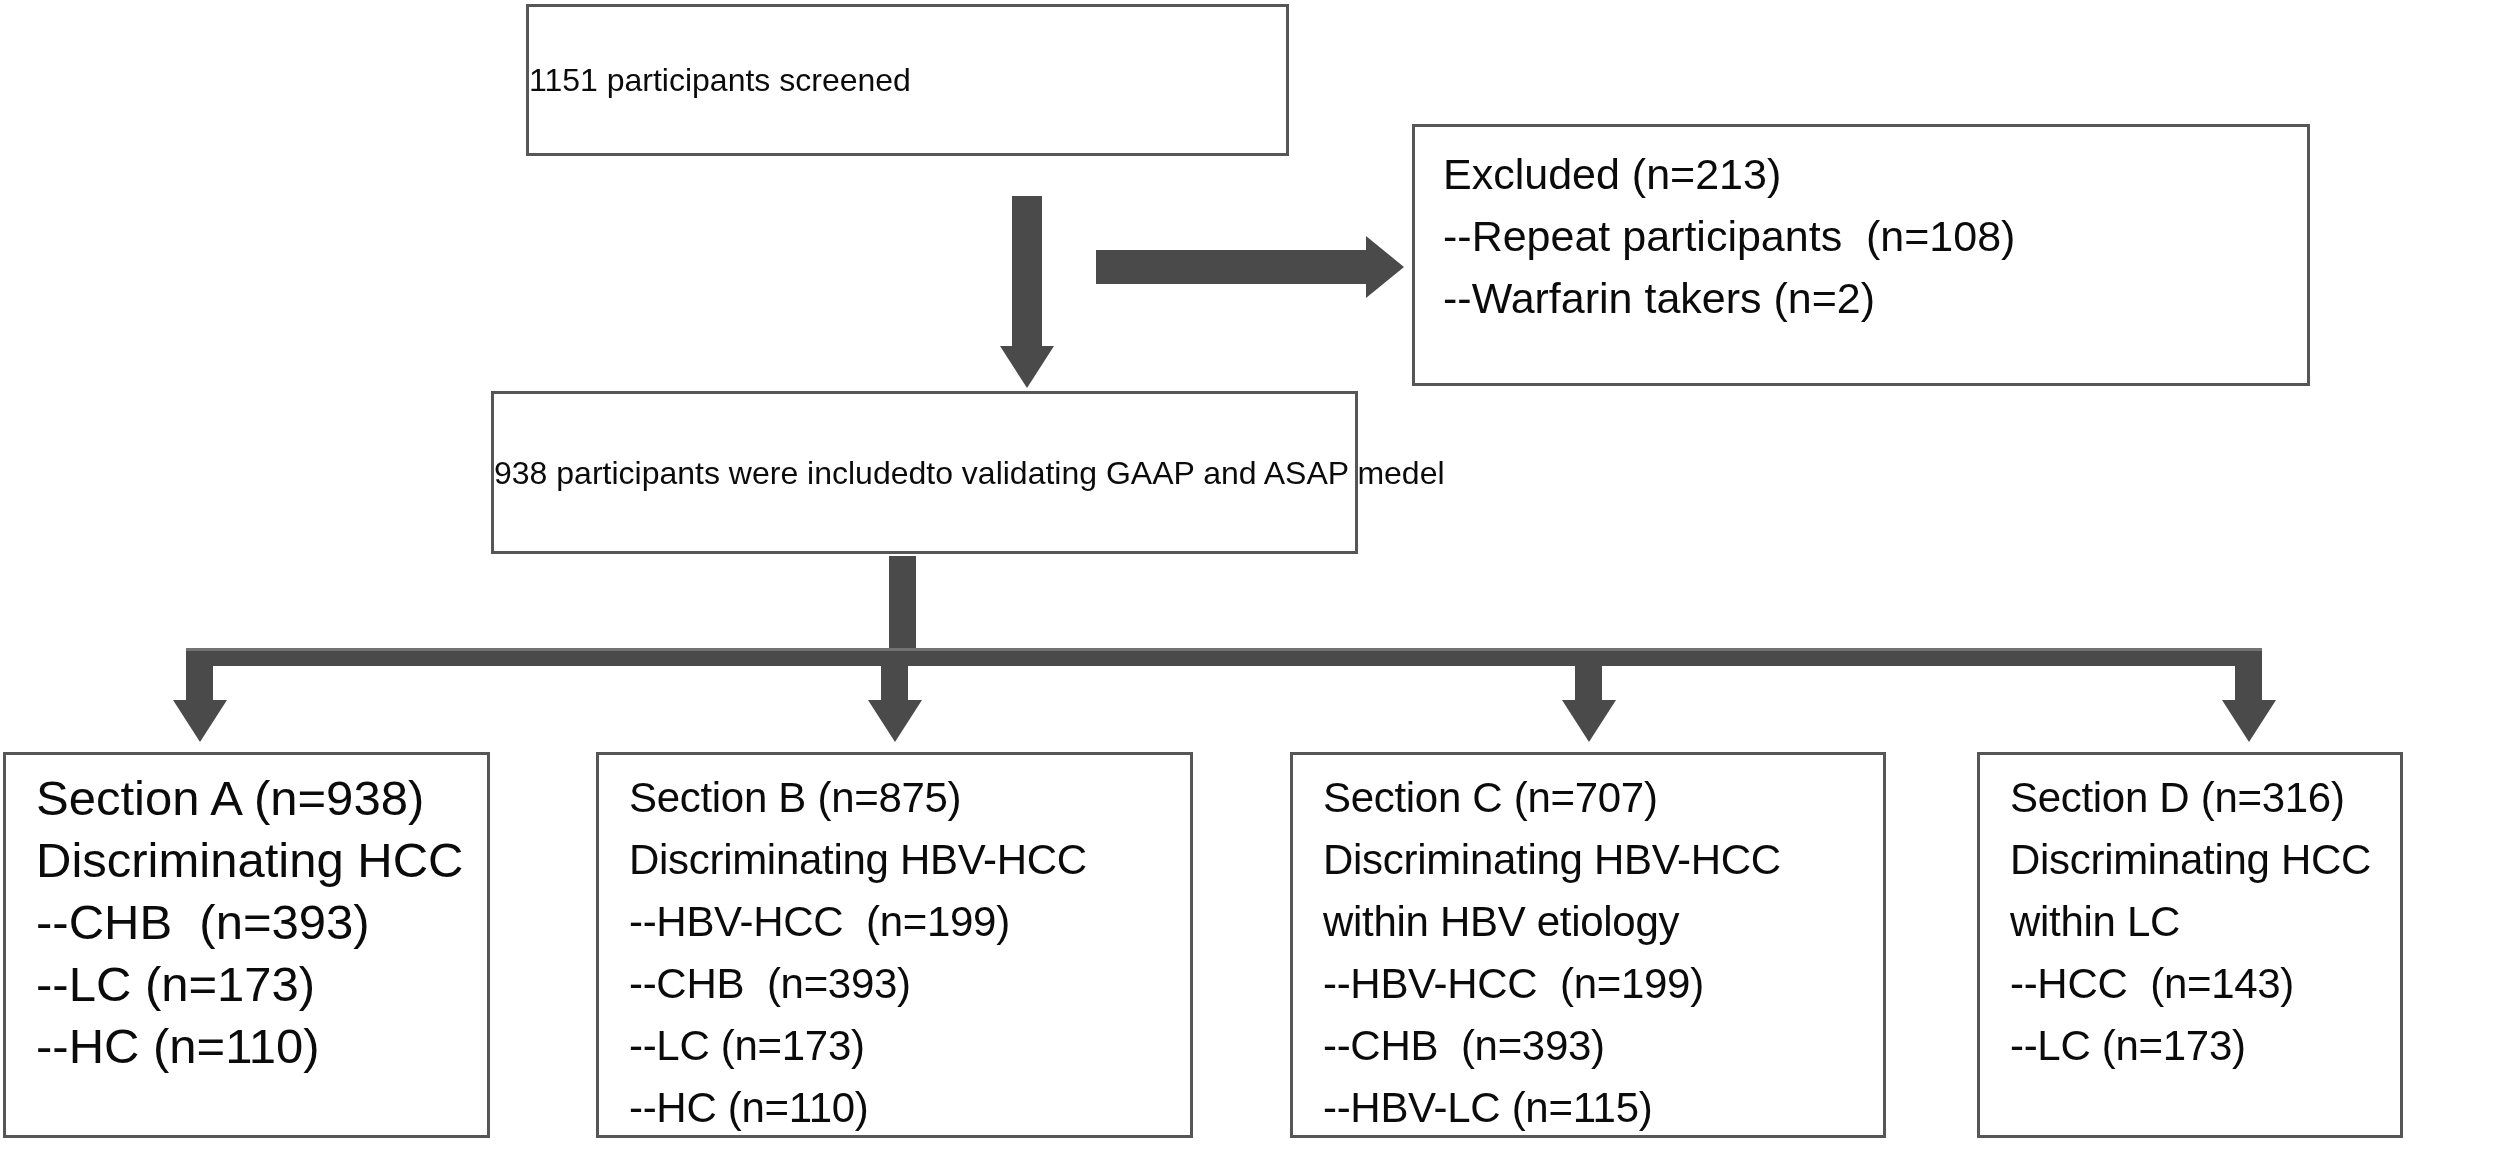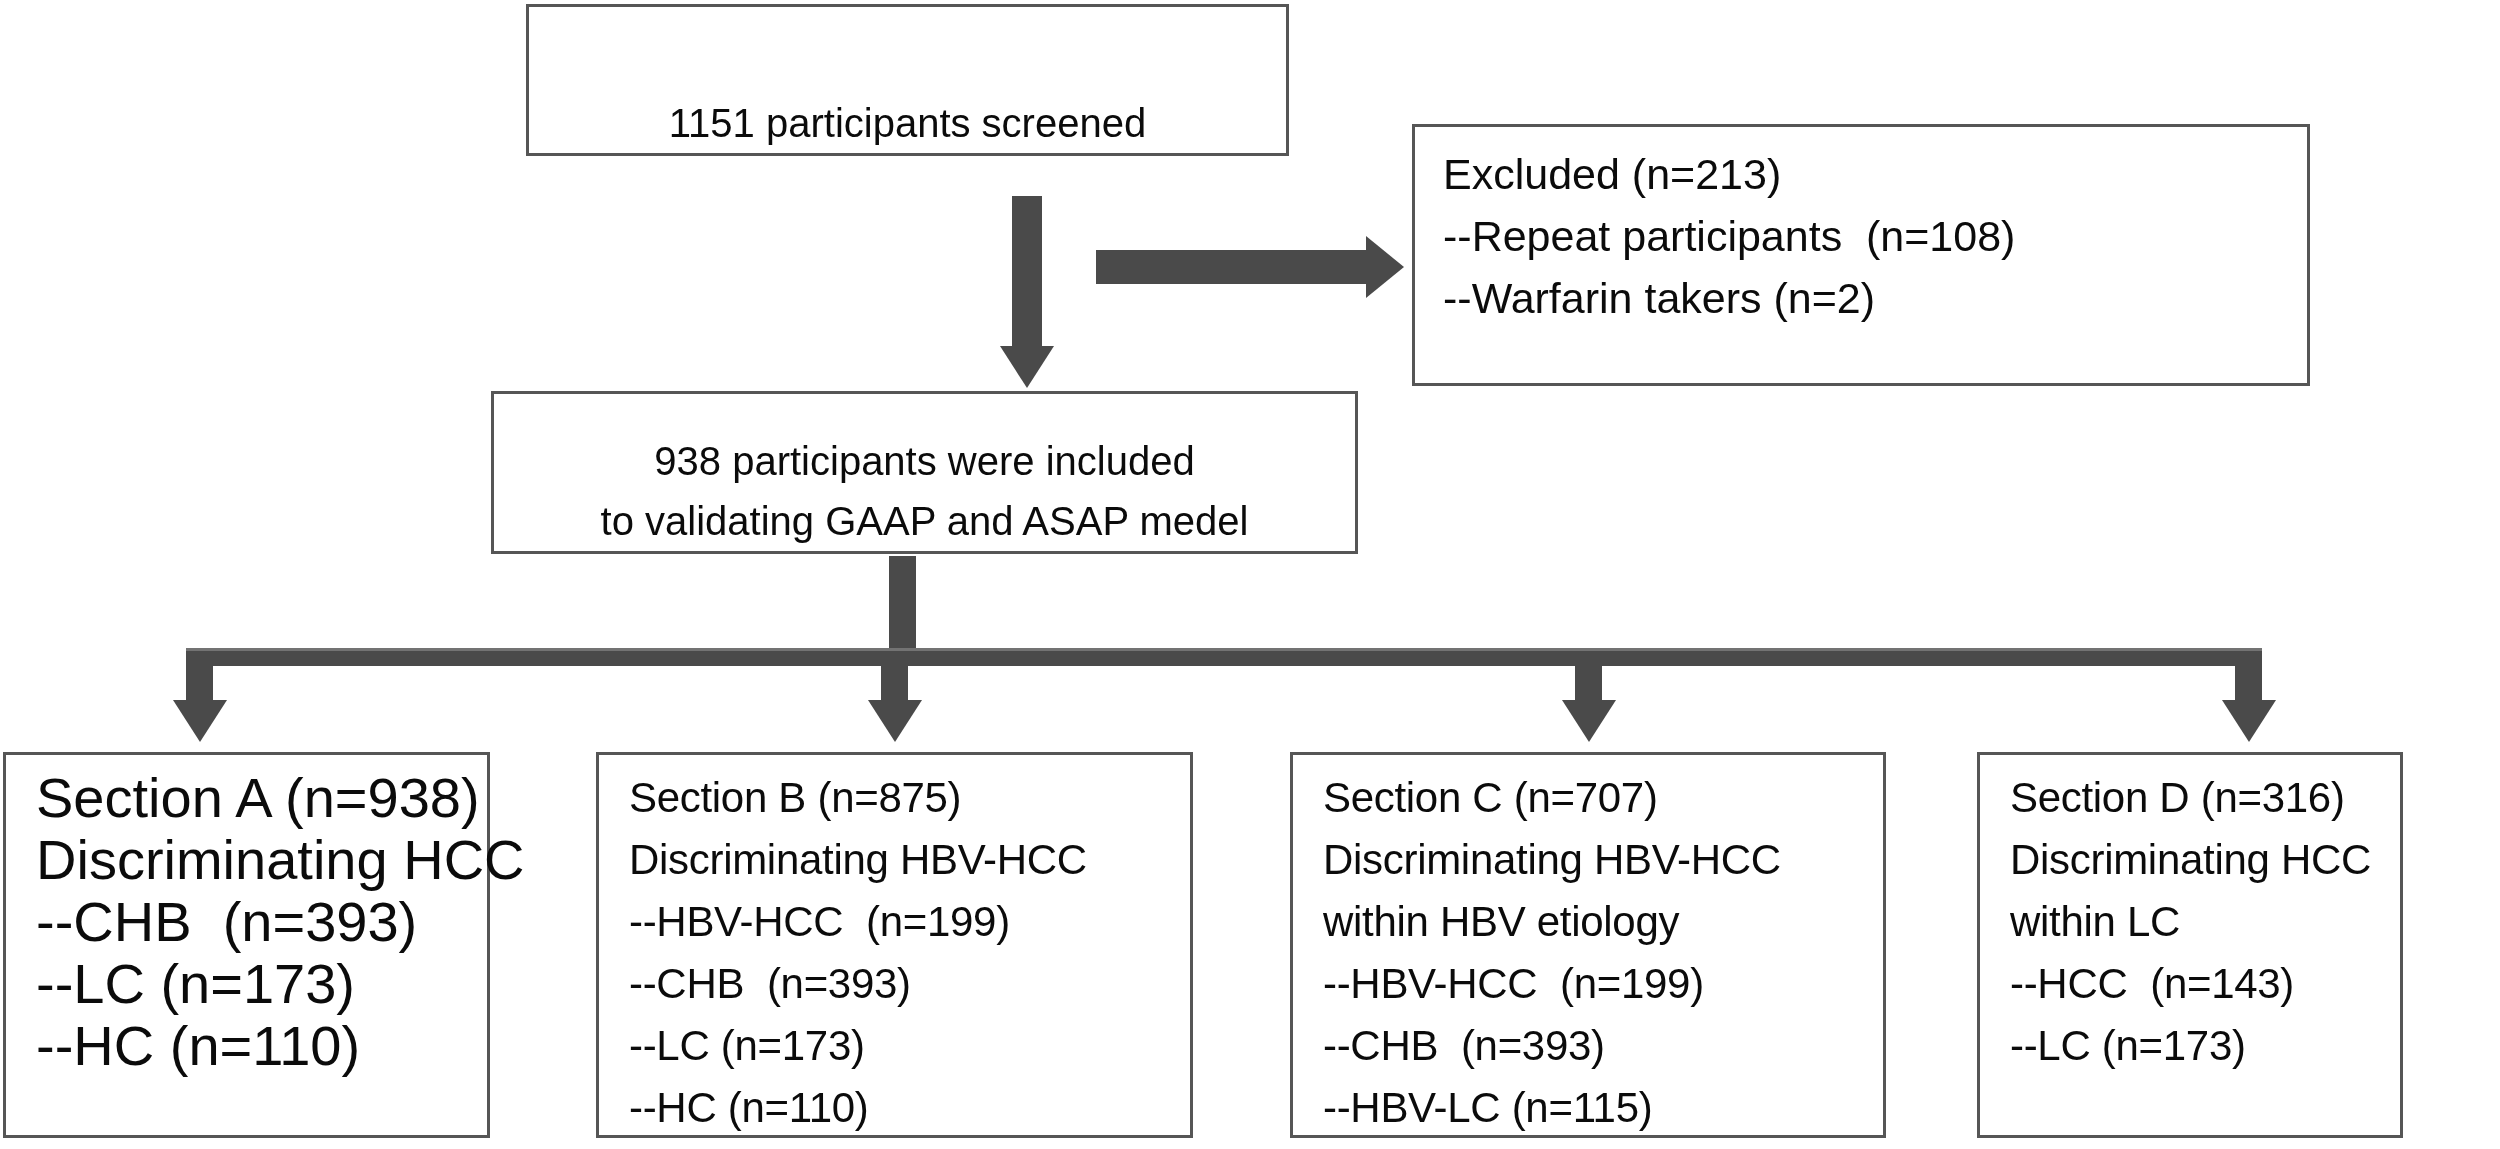--- a/index.html
+++ b/index.html
@@ -17,31 +17,31 @@
     color:var(--ink);
     overflow:hidden;
   }
   .box{
     position:absolute;
     box-sizing:border-box;
     border:3px solid var(--border);
     background:#fff;
   }
   .center-box{
-    display:flex;flex-direction:column;justify-content:flex-end;align-items:center;
+    display:flex;flex-direction:row;justify-content:space-between;align-items:center;
     text-align:center;
-    font-size:40px;line-height:60px;
+    font-size:32px;line-height:60px;
   }
   .left-box{
     font-size:43px;line-height:62px;
     padding:16px 8px 0 28px;
     text-align:left;
   }
   .section-box{
-    font-size:56px;line-height:62px;
+    font-size:49px;line-height:62px;
     padding:12px 6px 0 30px;
     text-align:left;
   }
   .bold-font{
     font-weight:400;
     font-size:42px;
     letter-spacing:-0.3px;
   }
   .tline{white-space:pre;}
   .shaft{position:absolute;background:var(--arrow);}

